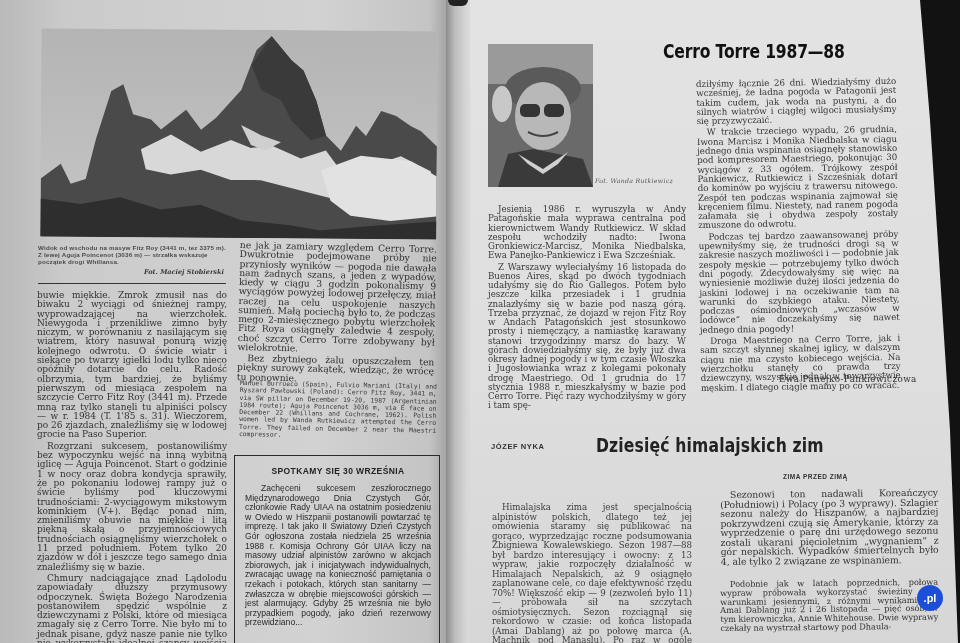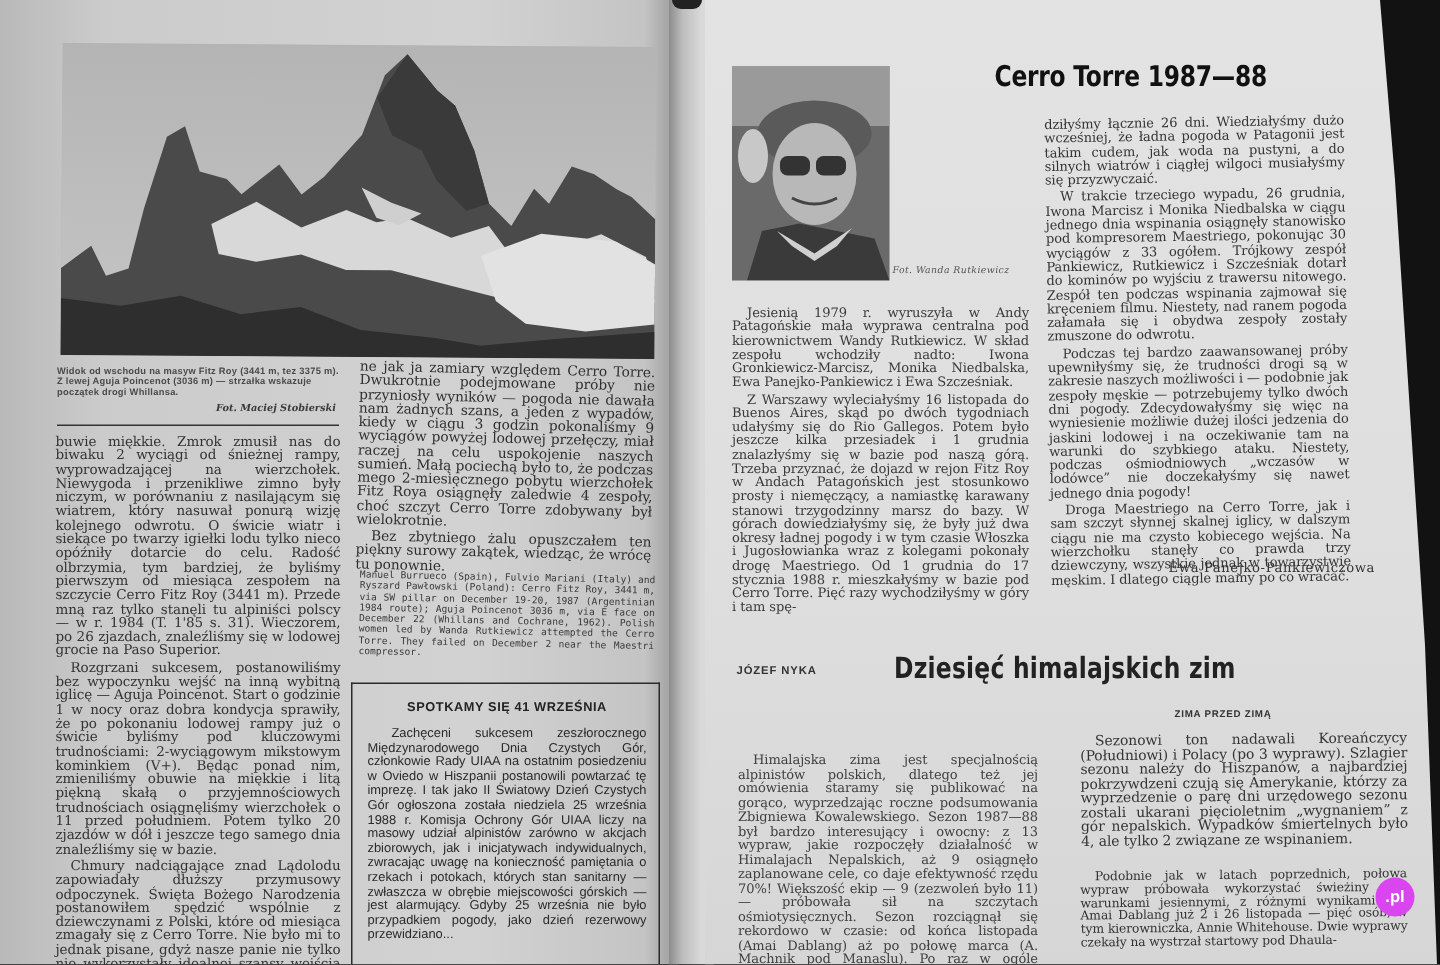--- a/index.html
+++ b/index.html
@@ -125,21 +125,21 @@
   .col-r5 { left: 720px; top: 580px; width: 218px; font-size: 8.2px; line-height: 8.8px; color: #333; transform: rotate(-0.6deg); transform-origin: left top; }
 
   
   .watermark {
     position: absolute; left: 760px; top: 589px; font-family: "Liberation Sans", sans-serif;
     font-size: 24px; font-weight: bold; color: rgba(255,255,255,0.6); letter-spacing: 0.5px;
     text-shadow: 0 0 1px rgba(120,120,120,0.5);
   }
   .watermark-badge {
     position: absolute; left: 917px; top: 585px; width: 26px; height: 26px; border-radius: 50%;
-    background: #d946ef; color: #fff; font-family: "Liberation Sans", sans-serif; font-weight: bold;
+    background: #1d4ed8; color: #fff; font-family: "Liberation Sans", sans-serif; font-weight: bold;
     font-size: 11px; line-height: 26px; text-align: center;
   }
 </style>
 </head>
 <body>
 
 <div class="spread">
 
   <div class="page-left"></div>
   <div class="gutter"></div>
@@ -179,21 +179,21 @@
   </div>
 
   <div class="col col-left-2">
     <p class="noindent">ne jak ja zamiary względem Cerro Torre. Dwukrotnie podejmowane próby nie przyniosły wyników — pogoda nie dawała nam żadnych szans, a jeden z wypadów, kiedy w ciągu 3 godzin pokonaliśmy 9 wyciągów powyżej lodowej przełęczy, miał raczej na celu uspokojenie naszych sumień. Małą pociechą było to, że podczas mego 2-miesięcznego pobytu wierzchołek Fitz Roya osiągnęły zaledwie 4 zespoły, choć szczyt Cerro Torre zdobywany był wielokrotnie.</p>
     <p>Bez zbytniego żalu opuszczałem ten piękny surowy zakątek, wiedząc, że wrócę tu ponownie.</p>
   </div>
 
   <div class="english-note">Manuel Burrueco (Spain), Fulvio Mariani (Italy) and Ryszard Pawłowski (Poland): Cerro Fitz Roy, 3441 m, via SW pillar on December 19-20, 1987 (Argentinian 1984 route); Aguja Poincenot 3036 m, via E face on December 22 (Whillans and Cochrane, 1962). Polish women led by Wanda Rutkiewicz attempted the Cerro Torre. They failed on December 2 near the Maestri compressor.</div>
 
   <div class="boxed">
-    <h3>SPOTKAMY SIĘ 41 WRZEŚNIA</h3>
+    <h3>SPOTKAMY SIĘ 30 WRZEŚNIA</h3>
     <p>Zachęceni sukcesem zeszłorocznego Międzynarodowego Dnia Czystych Gór, członkowie Rady UIAA na ostatnim posiedzeniu w Oviedo w Hiszpanii postanowili powtarzać tę imprezę. I tak jako II Światowy Dzień Czystych Gór ogłoszona została niedziela 25 września 1988 r. Komisja Ochrony Gór UIAA liczy na masowy udział alpinistów zarówno w akcjach zbiorowych, jak i inicjatywach indywidualnych, zwracając uwagę na konieczność pamiętania o rzekach i potokach, których stan sanitarny — zwłaszcza w obrębie miejscowości górskich — jest alarmujący. Gdyby 25 września nie było przypadkiem pogody, jako dzień rezerwowy przewidziano...</p>
   </div>
 
   <div class="portrait">
     <svg viewBox="0 0 105 143" preserveAspectRatio="none">
       <rect width="105" height="143" fill="#6a6a6a"></rect>
       <rect x="0" y="0" width="105" height="40" fill="#9a9a9a"></rect>
       <ellipse cx="55" cy="45" rx="38" ry="22" fill="#5a5a5a"></ellipse>
       <ellipse cx="55" cy="72" rx="28" ry="34" fill="#b8b8b8"></ellipse>
       <rect x="32" y="60" width="20" height="13" rx="5" fill="#333"></rect>
@@ -202,21 +202,21 @@
       <polygon points="10,143 20,110 45,105 70,110 95,115 105,143" fill="#3a3a3a"></polygon>
       <polygon points="30,110 55,125 80,108 70,120 55,130 40,120" fill="#d0d0d0"></polygon>
       <ellipse cx="14" cy="60" rx="10" ry="18" fill="#c8c8c8"></ellipse>
     </svg>
   </div>
   <div class="portrait-credit">Fot. Wanda Rutkiewicz</div>
 
   <div class="title-cerro">Cerro Torre 1987—88</div>
 
   <div class="col col-r1">
-    <p>Jesienią 1979 r. wyruszyła w Andy Patagońskie mała wyprawa centralna pod kierownictwem Wandy Rutkiewicz. W skład zespołu wchodziły nadto: Iwona Gronkiewicz-Marcisz, Monika Niedbalska, Ewa Panejko-Pankiewicz i Ewa Szcześniak.</p>
+    <p>Jesienią 1986 r. wyruszyła w Andy Patagońskie mała wyprawa centralna pod kierownictwem Wandy Rutkiewicz. W skład zespołu wchodziły nadto: Iwona Gronkiewicz-Marcisz, Monika Niedbalska, Ewa Panejko-Pankiewicz i Ewa Szcześniak.</p>
     <p>Z Warszawy wyleciałyśmy 16 listopada do Buenos Aires, skąd po dwóch tygodniach udałyśmy się do Rio Gallegos. Potem było jeszcze kilka przesiadek i 1 grudnia znalazłyśmy się w bazie pod naszą górą. Trzeba przyznać, że dojazd w rejon Fitz Roy w Andach Patagońskich jest stosunkowo prosty i niemęczący, a namiastkę karawany stanowi trzygodzinny marsz do bazy. W górach dowiedziałyśmy się, że były już dwa okresy ładnej pogody i w tym czasie Włoszka i Jugosłowianka wraz z kolegami pokonały drogę Maestriego. Od 1 grudnia do 17 stycznia 1988 r. mieszkałyśmy w bazie pod Cerro Torre. Pięć razy wychodziłyśmy w góry i tam spę-</p>
   </div>
 
   <div class="col col-r2">
     <p class="noindent">dziłyśmy łącznie 26 dni. Wiedziałyśmy dużo wcześniej, że ładna pogoda w Patagonii jest takim cudem, jak woda na pustyni, a do silnych wiatrów i ciągłej wilgoci musiałyśmy się przyzwyczaić.</p>
     <p>W trakcie trzeciego wypadu, 26 grudnia, Iwona Marcisz i Monika Niedbalska w ciągu jednego dnia wspinania osiągnęły stanowisko pod kompresorem Maestriego, pokonując 30 wyciągów z 33 ogółem. Trójkowy zespół Pankiewicz, Rutkiewicz i Szcześniak dotarł do kominów po wyjściu z trawersu nitowego. Zespół ten podczas wspinania zajmował się kręceniem filmu. Niestety, nad ranem pogoda załamała się i obydwa zespoły zostały zmuszone do odwrotu.</p>
     <p>Podczas tej bardzo zaawansowanej próby upewniłyśmy się, że trudności drogi są w zakresie naszych możliwości i — podobnie jak zespoły męskie — potrzebujemy tylko dwóch dni pogody. Zdecydowałyśmy się więc na wyniesienie możliwie dużej ilości jedzenia do jaskini lodowej i na oczekiwanie tam na warunki do szybkiego ataku. Niestety, podczas ośmiodniowych „wczasów w lodówce” nie doczekałyśmy się nawet jednego dnia pogody!</p>
     <p>Droga Maestriego na Cerro Torre, jak i sam szczyt słynnej skalnej iglicy, w dalszym ciągu nie ma czysto kobiecego wejścia. Na wierzchołku stanęły co prawda trzy dziewczyny, wszystkie jednak w towarzystwie męskim. I dlatego ciągle mamy po co wracać.</p>
   </div>
   <div class="signature">Ewa Panejko-Pankiewiczowa</div>

